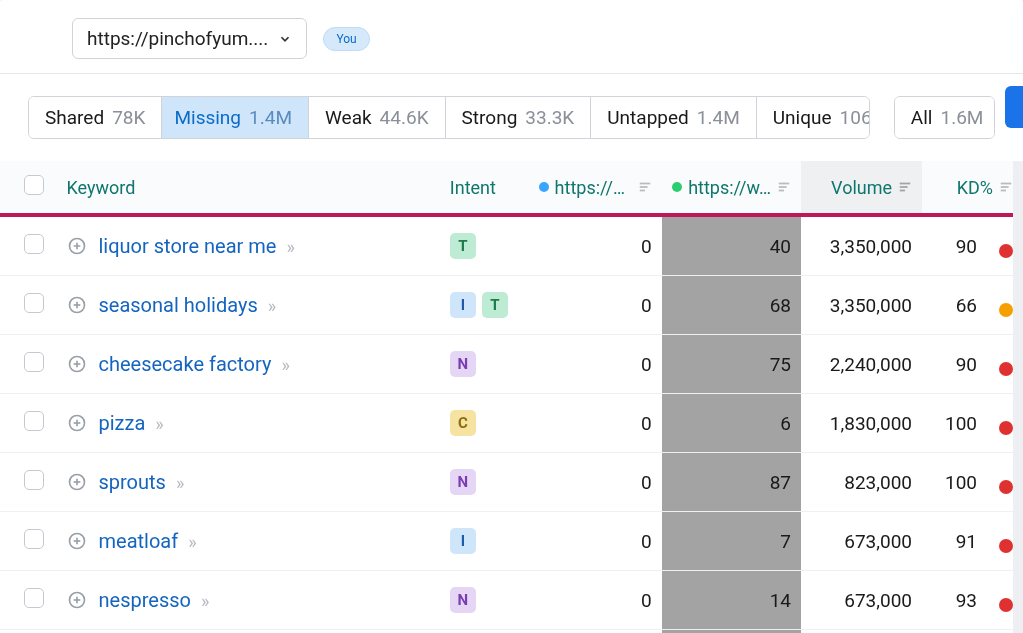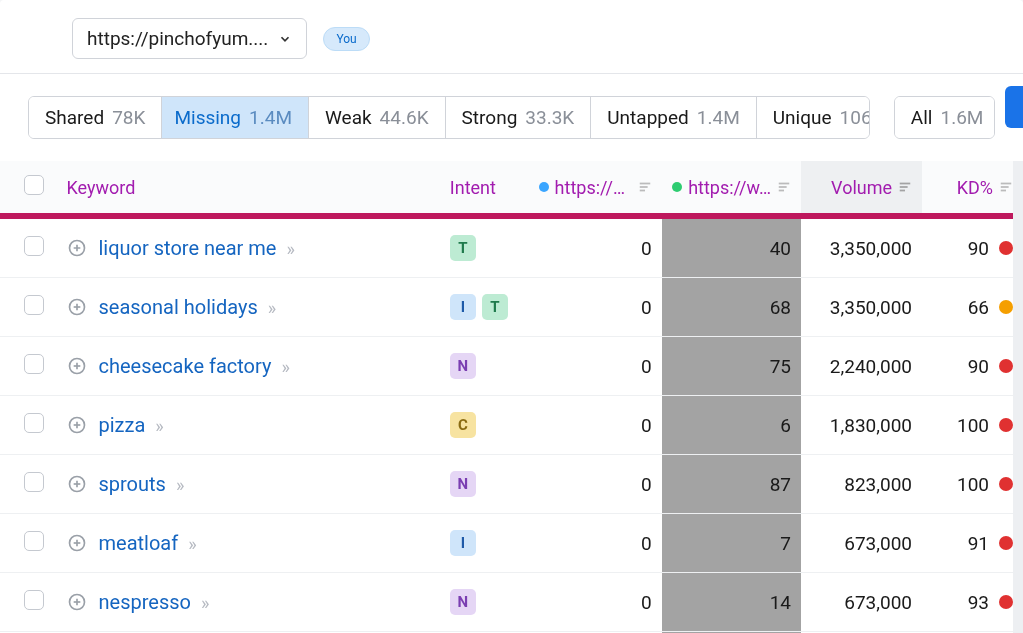--- a/index.html
+++ b/index.html
@@ -26,21 +26,21 @@
 
   table { width: 100%; border-collapse: collapse; table-layout: fixed; }
   col.col-check { width: 56px; }
   col.col-keyword { width: 380px; }
   col.col-intent { width: 88px; }
   col.col-site1 { width: 132px; }
   col.col-site2 { width: 138px; }
   col.col-volume { width: 120px; }
   col.col-kd { width: 100px; }
 
-  thead th { text-align: left; font-weight: 400; font-size: 18px; color: #a21caf; padding: 14px 10px; border-bottom: 6px solid #be185d; background: #fafbfc; position:relative; }
+  thead th { text-align: left; font-weight: 400; font-size: 18px; color: #0f766e; padding: 14px 10px; border-bottom: 4px solid #be185d; background: #fafbfc; position:relative; }
   thead th.check-th { padding-left: 24px; }
   thead th.right { text-align: right; }
   thead th.sorted { background:#eef0f2; }
   .th-inner { display:flex; align-items:center; gap:6px; }
   .th-inner.right { justify-content:flex-end; }
   .dot { width:10px; height:10px; border-radius:50%; display:inline-block; flex:0 0 auto; }
   .dot-blue { background:#3aa5ff; }
   .dot-green { background:#2ecc71; }
   .sort-icon { width:14px; height:14px; opacity:0.55; flex:0 0 auto; }
 
@@ -57,21 +57,21 @@
   .kw-link { color:#1565c0; font-size:20px; cursor:pointer; }
   .chevrons { color:#b6bac2; font-size:18px; cursor:pointer; }
 
   .intent-badges { display:flex; gap:6px; }
   .intent-badge { width:26px; height:26px; border-radius:5px; display:inline-flex; align-items:center; justify-content:center; font-weight:700; font-size:15px; }
   .intent-T { background:#bdebd3; color:#1f7a4c; }
   .intent-I { background:#cfe5fa; color:#1e5aa8; }
   .intent-N { background:#e5d6f5; color:#7a3eb1; }
   .intent-C { background:#f7e3a1; color:#8a6b12; }
 
-  .kd-cell { display:flex; align-items:center; justify-content:flex-end; gap:10px; }
+  .kd-cell { display:flex; align-items:flex-end; justify-content:flex-end; gap:22px; }
   .kd-dot { width:14px; height:14px; border-radius:50%; }
   .grey-edge { position:absolute; right:0; top:0; width:10px; height:100%; background:#edeff2; }
 
   .trunc { white-space:nowrap; overflow:hidden; text-overflow:ellipsis; max-width:100%; display:block; }
 </style>
 </head>
 <body>
 
 <div class="page">
 

